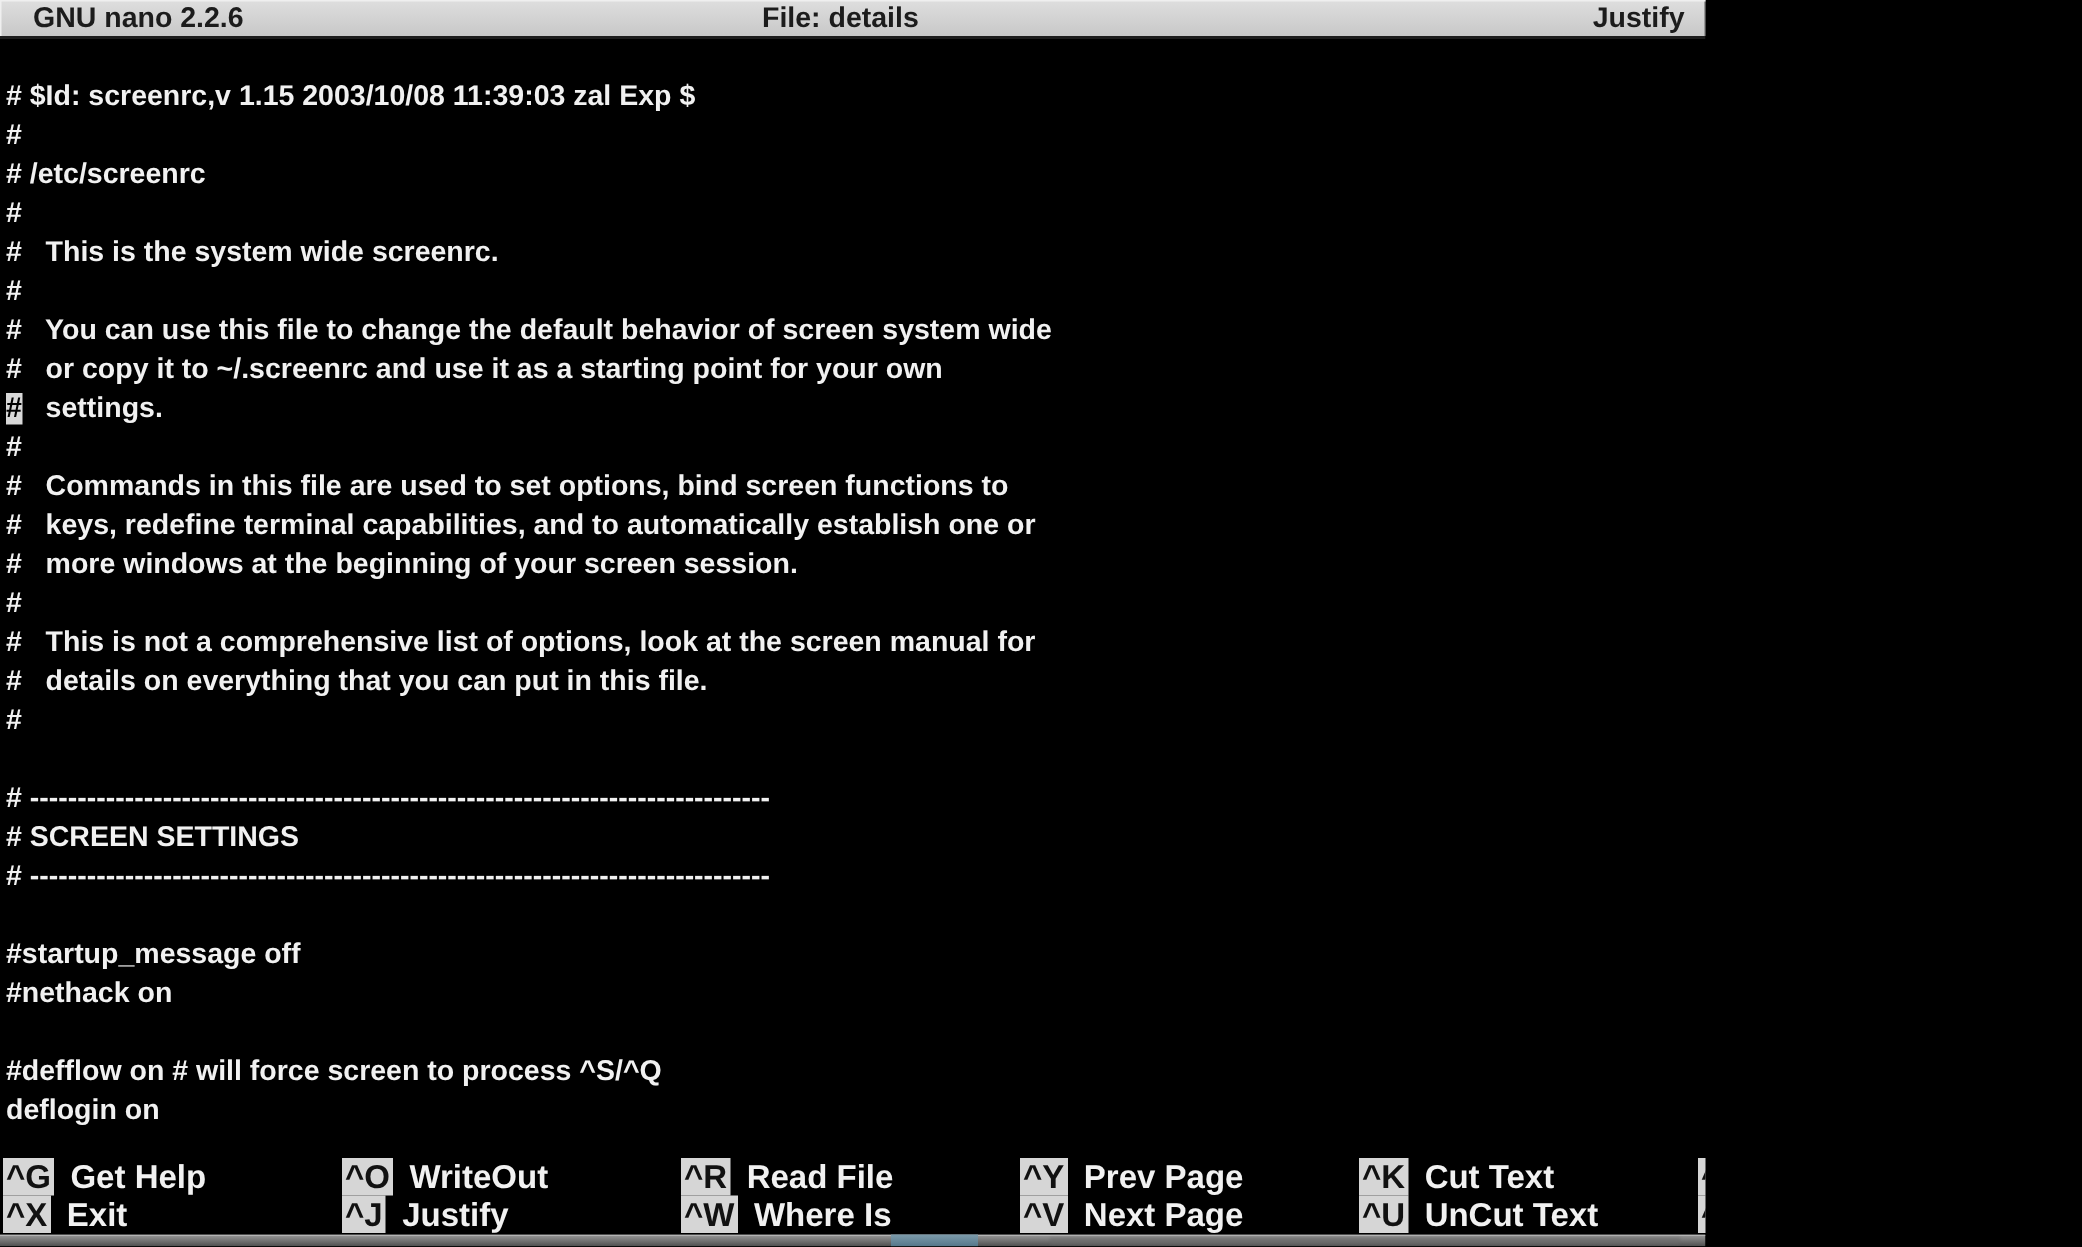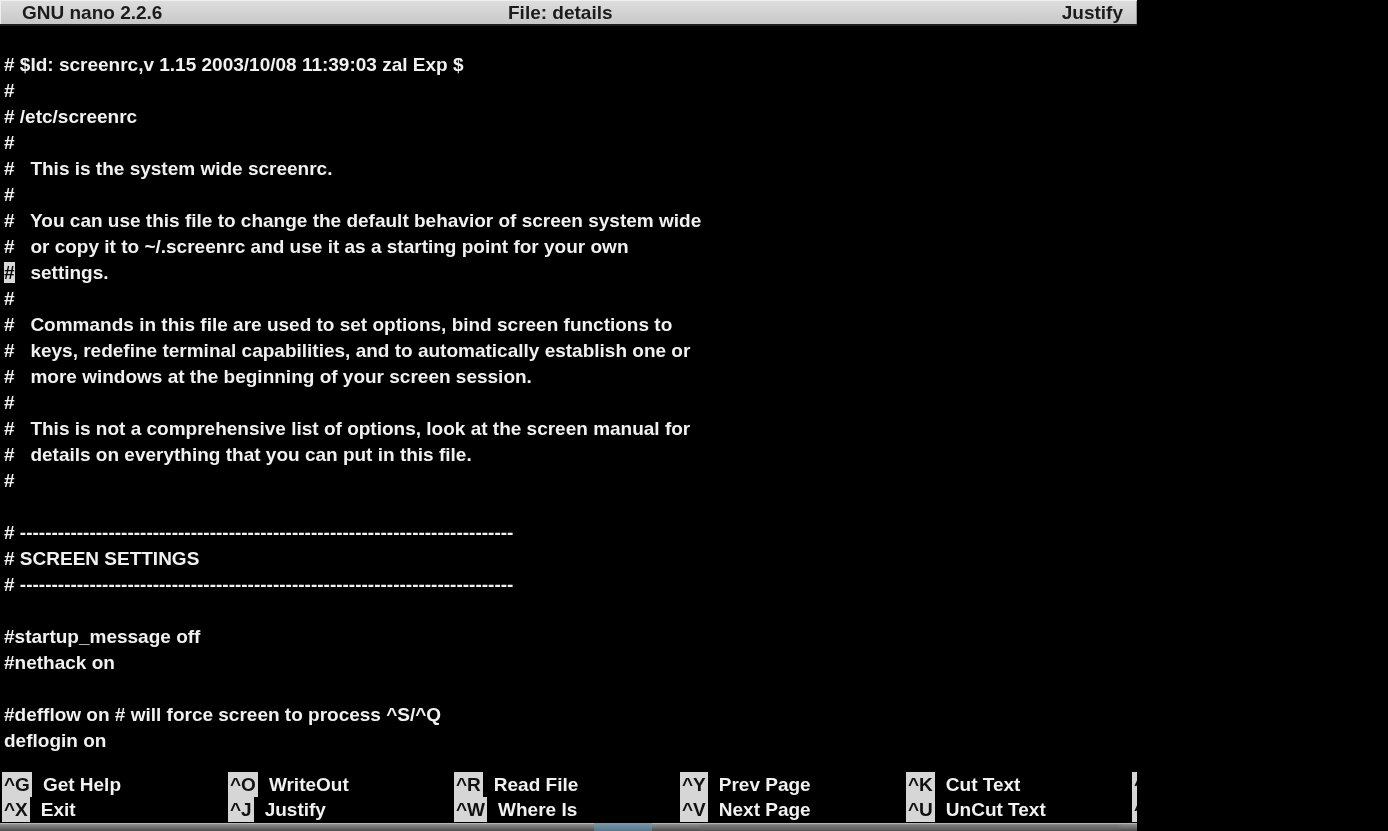--- a/index.html
+++ b/index.html
@@ -44,21 +44,21 @@
   .cursor {
     background: #d8d8d8;
     color: #000;
   }
 
   
   .shortcuts {
     position: absolute;
     top: 772px; left: 2px; right: 0;
     color: #f1f1f1;
-    font-size: 19px;
+    font-size: 22px;
     line-height: 25px;
   }
   .sc-row {
     display: grid;
     grid-template-columns: 226px 226px 226px 226px 226px auto;
     height: 25px;
     white-space: pre;
   }
   .sc-key {
     display: inline-block;

